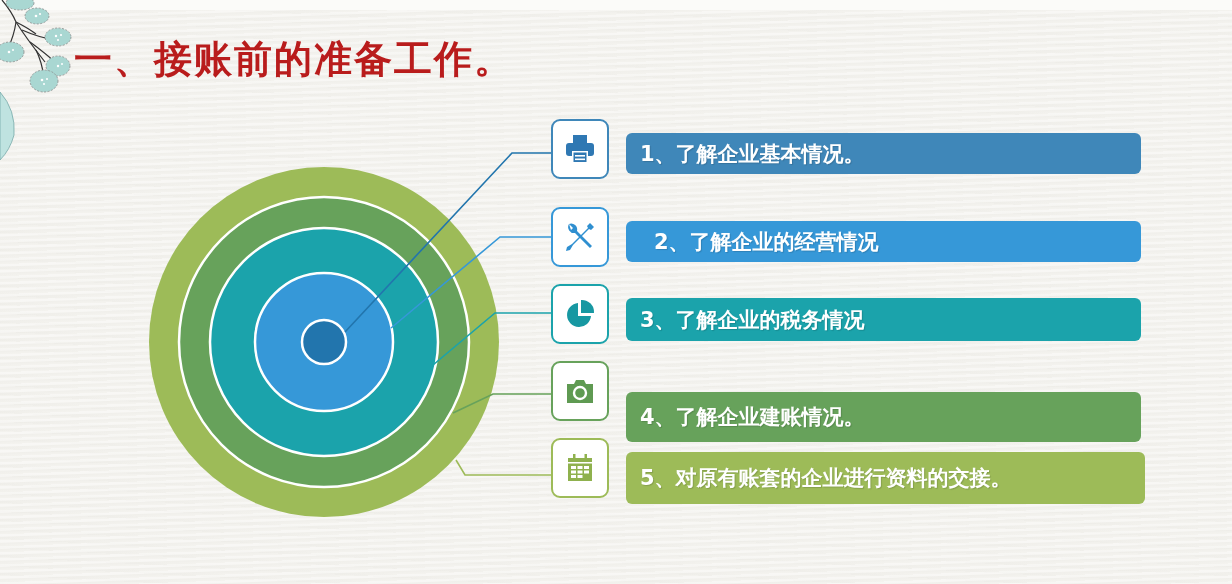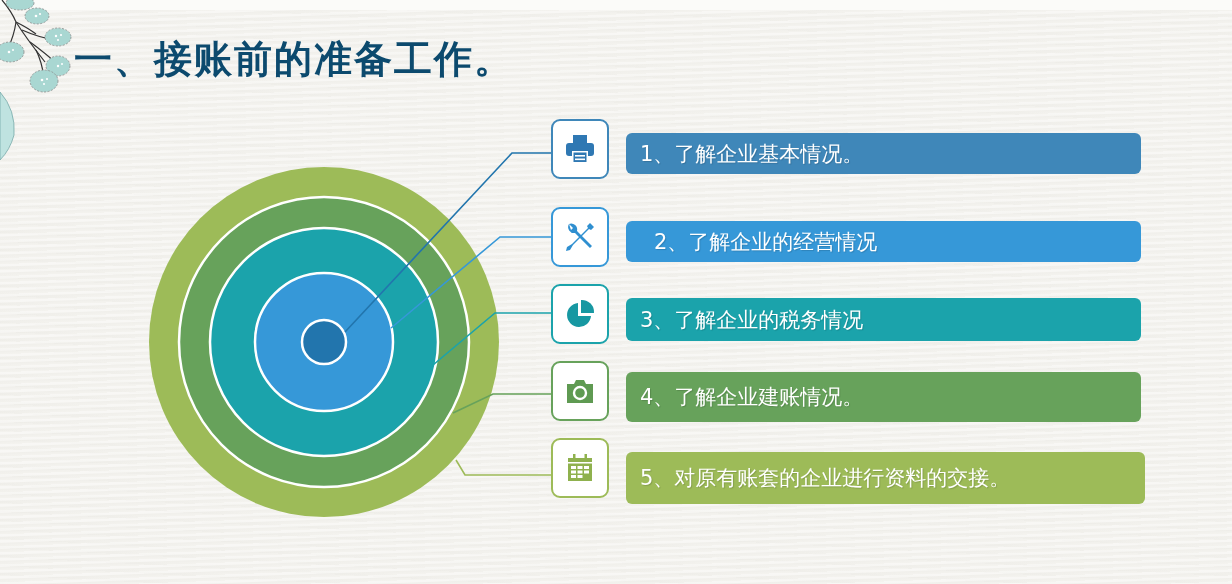--- a/index.html
+++ b/index.html
@@ -10,36 +10,36 @@
   }
   .paper {
     position: absolute; inset: 0;
     background:
       repeating-linear-gradient(178deg, rgba(255,255,255,0.35) 0px, rgba(255,255,255,0.35) 2px, rgba(230,229,224,0.25) 3px, rgba(255,255,255,0) 6px),
       repeating-linear-gradient(3deg, rgba(236,235,230,0.4) 0px, rgba(255,255,255,0) 4px, rgba(244,243,239,0.3) 9px);
   }
   .top-strip { position: absolute; left: 0; top: 0; width: 1232px; height: 10px; background: #fbfbf9; }
   .title {
     position: absolute; left: 74px; top: 34px;
-    font-size: 38px; font-weight: bold; color: #0c4a6e; letter-spacing: 2px;
+    font-size: 38px; font-weight: bold; color: #b91c1c; letter-spacing: 2px;
     white-space: nowrap;
   }
   svg.diagram { position: absolute; left: 0; top: 0; }
   .icon-box {
     position: absolute; width: 58px; height: 60px;
     border: 2px solid; border-radius: 9px; background: #ffffff;
     display: flex; align-items: center; justify-content: center; box-sizing: border-box;
   }
   .icon-box svg { width: 34px; height: 34px; }
   .label-bar {
     position: absolute; left: 626px; border-radius: 6px;
     display: flex; align-items: center; box-sizing: border-box; padding-left: 14px;
   }
   .label-text {
-    color: #ffffff; font-size: 21px; font-weight: normal; white-space: nowrap;
+    color: #ffffff; font-size: 21px; font-weight: bold; white-space: nowrap;
     text-shadow: 1px 1px 1px rgba(0,0,0,0.15);
   }
 </style>
 </head>
 <body>
 
 <div class="paper"></div>
 <div class="top-strip"></div>
 
 <svg class="diagram" width="100" height="170" viewBox="0 0 100 170">
@@ -125,21 +125,21 @@
 <div class="label-bar" style="top:298px; width:515px; height:43px; background:#1ba3ab;text-align:center;">
   <span class="label-text">3、了解企业的税务情况</span>
 </div>
 
 <div class="icon-box" style="left:551px; top:361px; border-color:#67a25b;">
   <svg viewBox="0 0 34 34">
     <path d="M4,10 L11,10 L13,6 L21,6 L23,10 L30,10 L30,29 L4,29 Z" fill="#5f9a52"></path>
     <circle cx="17" cy="19" r="6" fill="none" stroke="#ffffff" stroke-width="2.4"></circle>
   </svg>
 </div>
-<div class="label-bar" style="top:372px; width:515px; height:50px; background:#67a25b;">
+<div class="label-bar" style="top:392px; width:515px; height:50px; background:#67a25b;">
   <span class="label-text">4、了解企业建账情况。</span>
 </div>
 
 <div class="icon-box" style="left:551px; top:438px; border-color:#9dbb58;">
   <svg viewBox="0 0 34 34">
     <rect x="5" y="7" width="24" height="23" fill="#8fb14e"></rect>
     <rect x="10" y="3" width="2.5" height="6" fill="#8fb14e"></rect>
     <rect x="21.5" y="3" width="2.5" height="6" fill="#8fb14e"></rect>
     <rect x="5" y="11" width="24" height="1.5" fill="#ffffff"></rect>
     <g fill="#ffffff">

